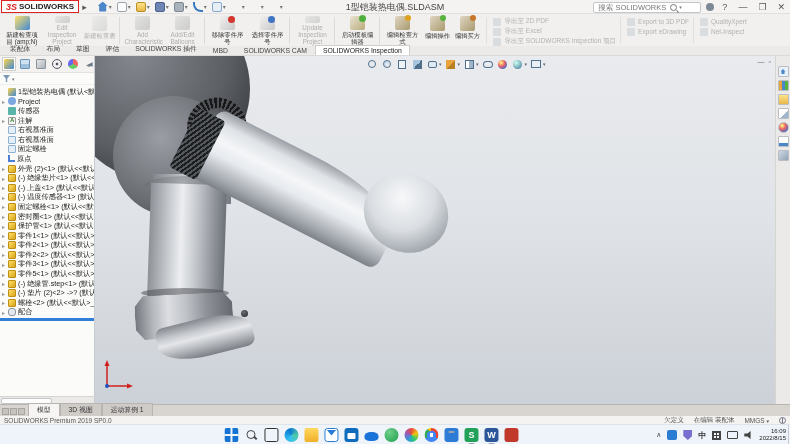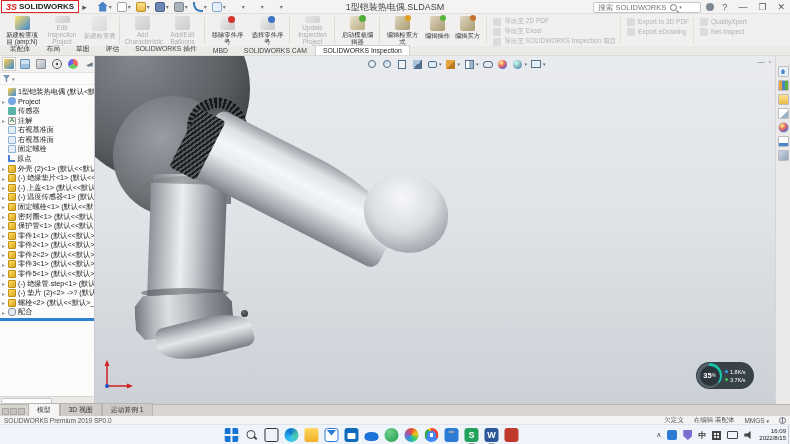--- a/index.html
+++ b/index.html
@@ -451,38 +451,20 @@
     </div>
 
     <svg id="triad" width="34" height="34">
       <line x1="6" y1="28" x2="6" y2="6" stroke="#d02020" stroke-width="1.5"></line>
       <polygon points="6,2 3.5,8 8.5,8" fill="#d02020"></polygon>
       <line x1="6" y1="28" x2="28" y2="28" stroke="#d02020" stroke-width="1.5"></line>
       <polygon points="32,28 26,25.5 26,30.5" fill="#d02020"></polygon>
       <circle cx="6" cy="28" r="2" fill="#2050c0"></circle>
     </svg>
 
-    <div id="bubble">
-      <div id="gauge">
-        <div class="inner">
-            <span>35</span>
-            <span class="pct">%</span>
-          </div>
-      </div>
-      <div id="rates">
-        <div class="rate">
-            <span class="dot dot-up"></span>
-            <span>1.8K/s</span>
-          </div>
-        <div class="rate">
-            <span class="dot dot-dn"></span>
-            <span>3.7K/s</span>
-          </div>
-      </div>
-    </div>
 
     <div id="taskpane">
         <span class="tpico tp-home"></span>
         <span class="tpico tp-lib"></span>
         <span class="tpico tp-exp"></span>
         <span class="tpico tp-pal"></span>
         <span class="tpico tp-app"></span>
         <span class="tpico tp-props"></span>
         <span class="tpico tp-sched"></span>
       </div>

